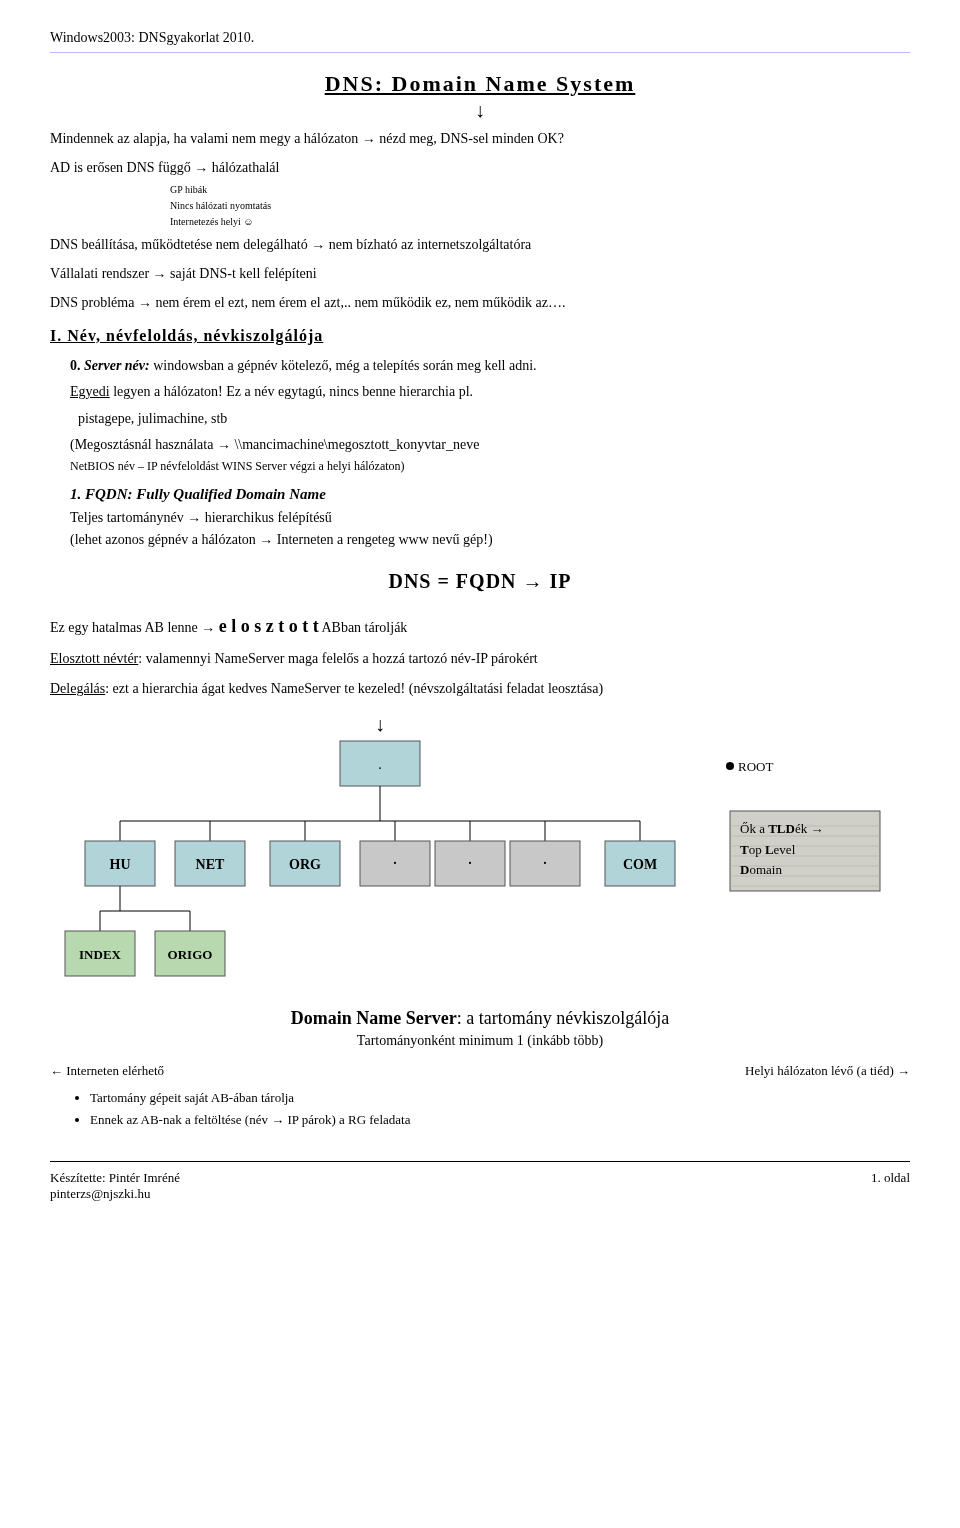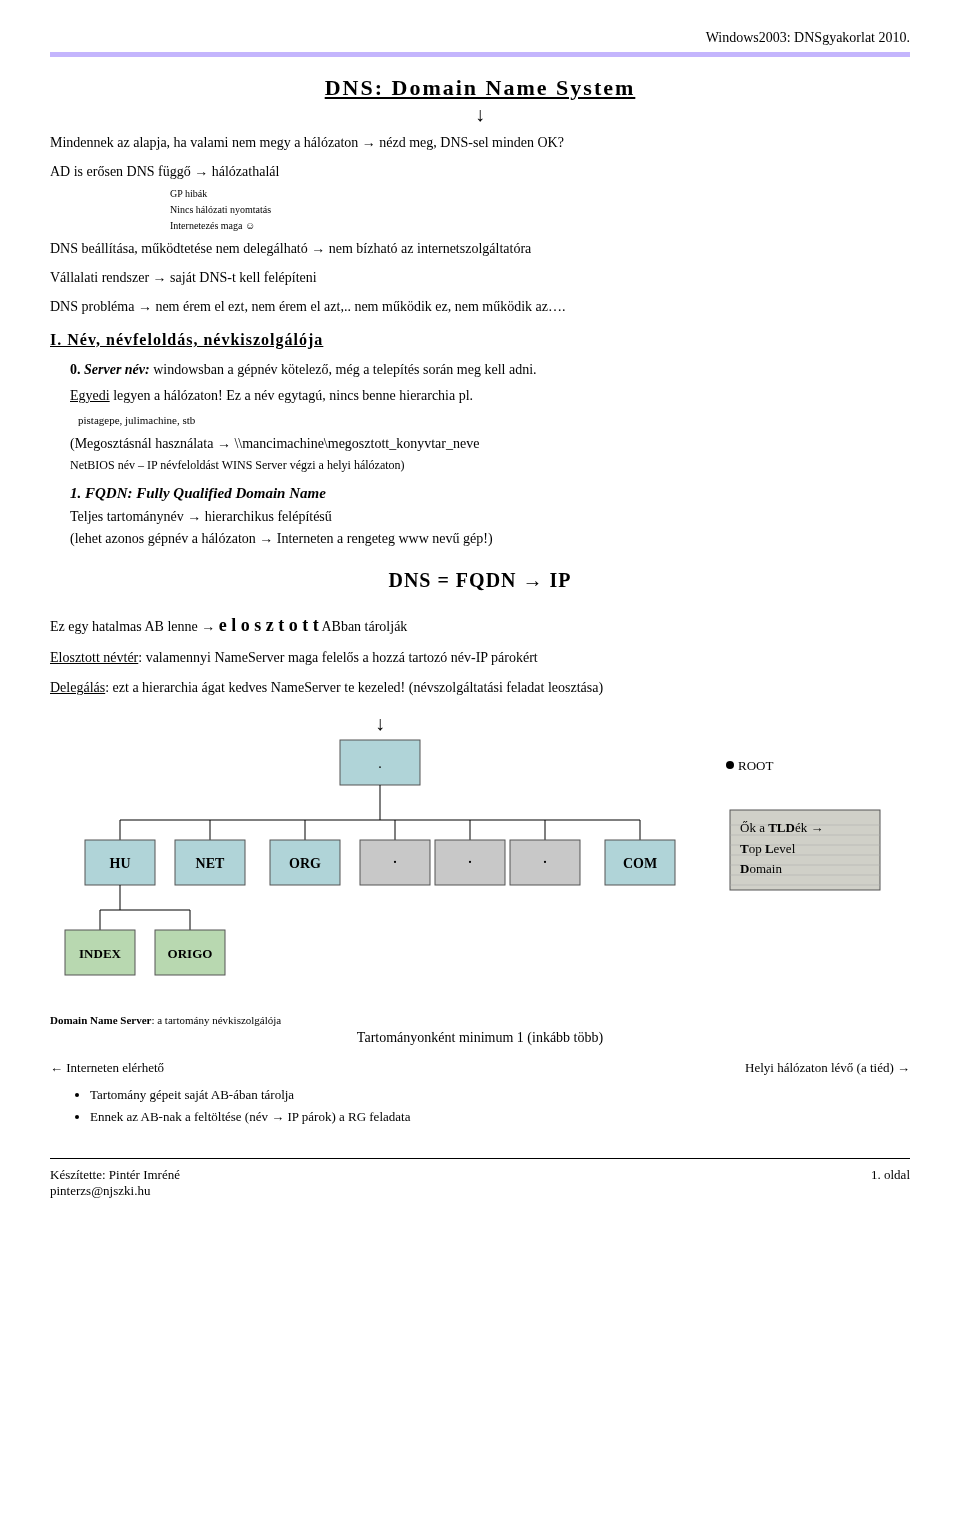--- a/index.html
+++ b/index.html
@@ -13,22 +13,22 @@
       padding: 0;
     }
     .page {
       width: 960px;
       min-height: 1528px;
       padding: 30px 50px 30px 50px;
       position: relative;
     }
     .header {
       display: flex;
-      justify-content: flex-end;
-      border-bottom: 5px solid #c4b5fd;
+      justify-content: flex-start;
+      border-bottom: 1px solid #c4b5fd;
       padding-bottom: 6px;
       margin-bottom: 18px;
     }
 
     .main-title {
       text-align: center;
       font-size: 22px;
       font-weight: bold;
       text-decoration: underline;
       letter-spacing: 2px;
@@ -97,23 +97,23 @@
       width: 100%;
       margin: 10px 0 10px 0;
     }
 
     .diagram-svg {
       display: block;
       margin: 0 auto;
     }
 
     .domain-name-server-text {
-      text-align: left;
-      font-size: 11px;
-      margin-top: 24px;
+      text-align: center;
+      font-size: 18px;
+      margin-top: 17px;
       margin-bottom: 4px;
     }
 
     .interneten-row {
       display: flex;
       justify-content: space-between;
       align-items: center;
       margin: 14px 0 8px 0;
       font-size: 13px;
     }
@@ -150,21 +150,21 @@
 
   <p class="intro-text">
     Mindennek az alapja, ha valami nem megy a hálózaton → nézd meg, DNS-sel minden OK?
   </p>
   <p class="intro-text" style="margin-bottom:4px;">
     AD is erősen DNS függő → hálózathalál
   </p>
   <div style="margin-left: 120px; font-size:10px; line-height:1.6;">
     <div>GP hibák</div>
     <div>Nincs hálózati nyomtatás</div>
-    <div>Internetezés maga ☺</div>
+    <div>Internetezés helyi ☺</div>
   </div>
   <p class="intro-text" style="margin-top:4px;">
     DNS beállítása, működtetése nem delegálható → nem bízható az internetszolgáltatóra
   </p>
   <p class="intro-text">
     Vállalati rendszer → saját DNS-t kell felépíteni
   </p>
   <p class="intro-text">
     DNS probléma → nem érem el ezt, nem érem el azt,.. nem működik ez, nem működik az….
   </p>
@@ -173,21 +173,21 @@
     I. Név, névfeloldás, névkiszolgálója
   </div>
 
   <div class="subsection">
     <p class="subsection-title">
       <span class="bold">0. <span class="italic bold" style="font-style:italic;">Server név:</span></span> windowsban a gépnév kötelező, még a telepítés során meg kell adni.
     </p>
     <p style="font-size:14px; margin-bottom:4px; line-height:1.6;">
       <span class="underline">Egyedi</span> legyen a hálózaton! Ez a név egytagú, nincs benne hierarchia pl.
     </p>
-    <p style="font-size:11px; margin-bottom:4px; line-height:1.6; margin-left:8px;">
+    <p style="font-size:14px; margin-bottom:4px; line-height:1.6; margin-left:8px;">
       pistagepe, julimachine, stb
     </p>
     <p style="font-size:14px; line-height:1.6;font-family:Liberation Serif, serif;">
       (Megosztásnál használata → \\mancimachine\megosztott_konyvtar_neve
     </p>
     <p style="font-size:12px; line-height:1.6;">
       NetBIOS név – IP névfeloldást WINS Server végzi a helyi hálózaton)
     </p>
   </div>
 

